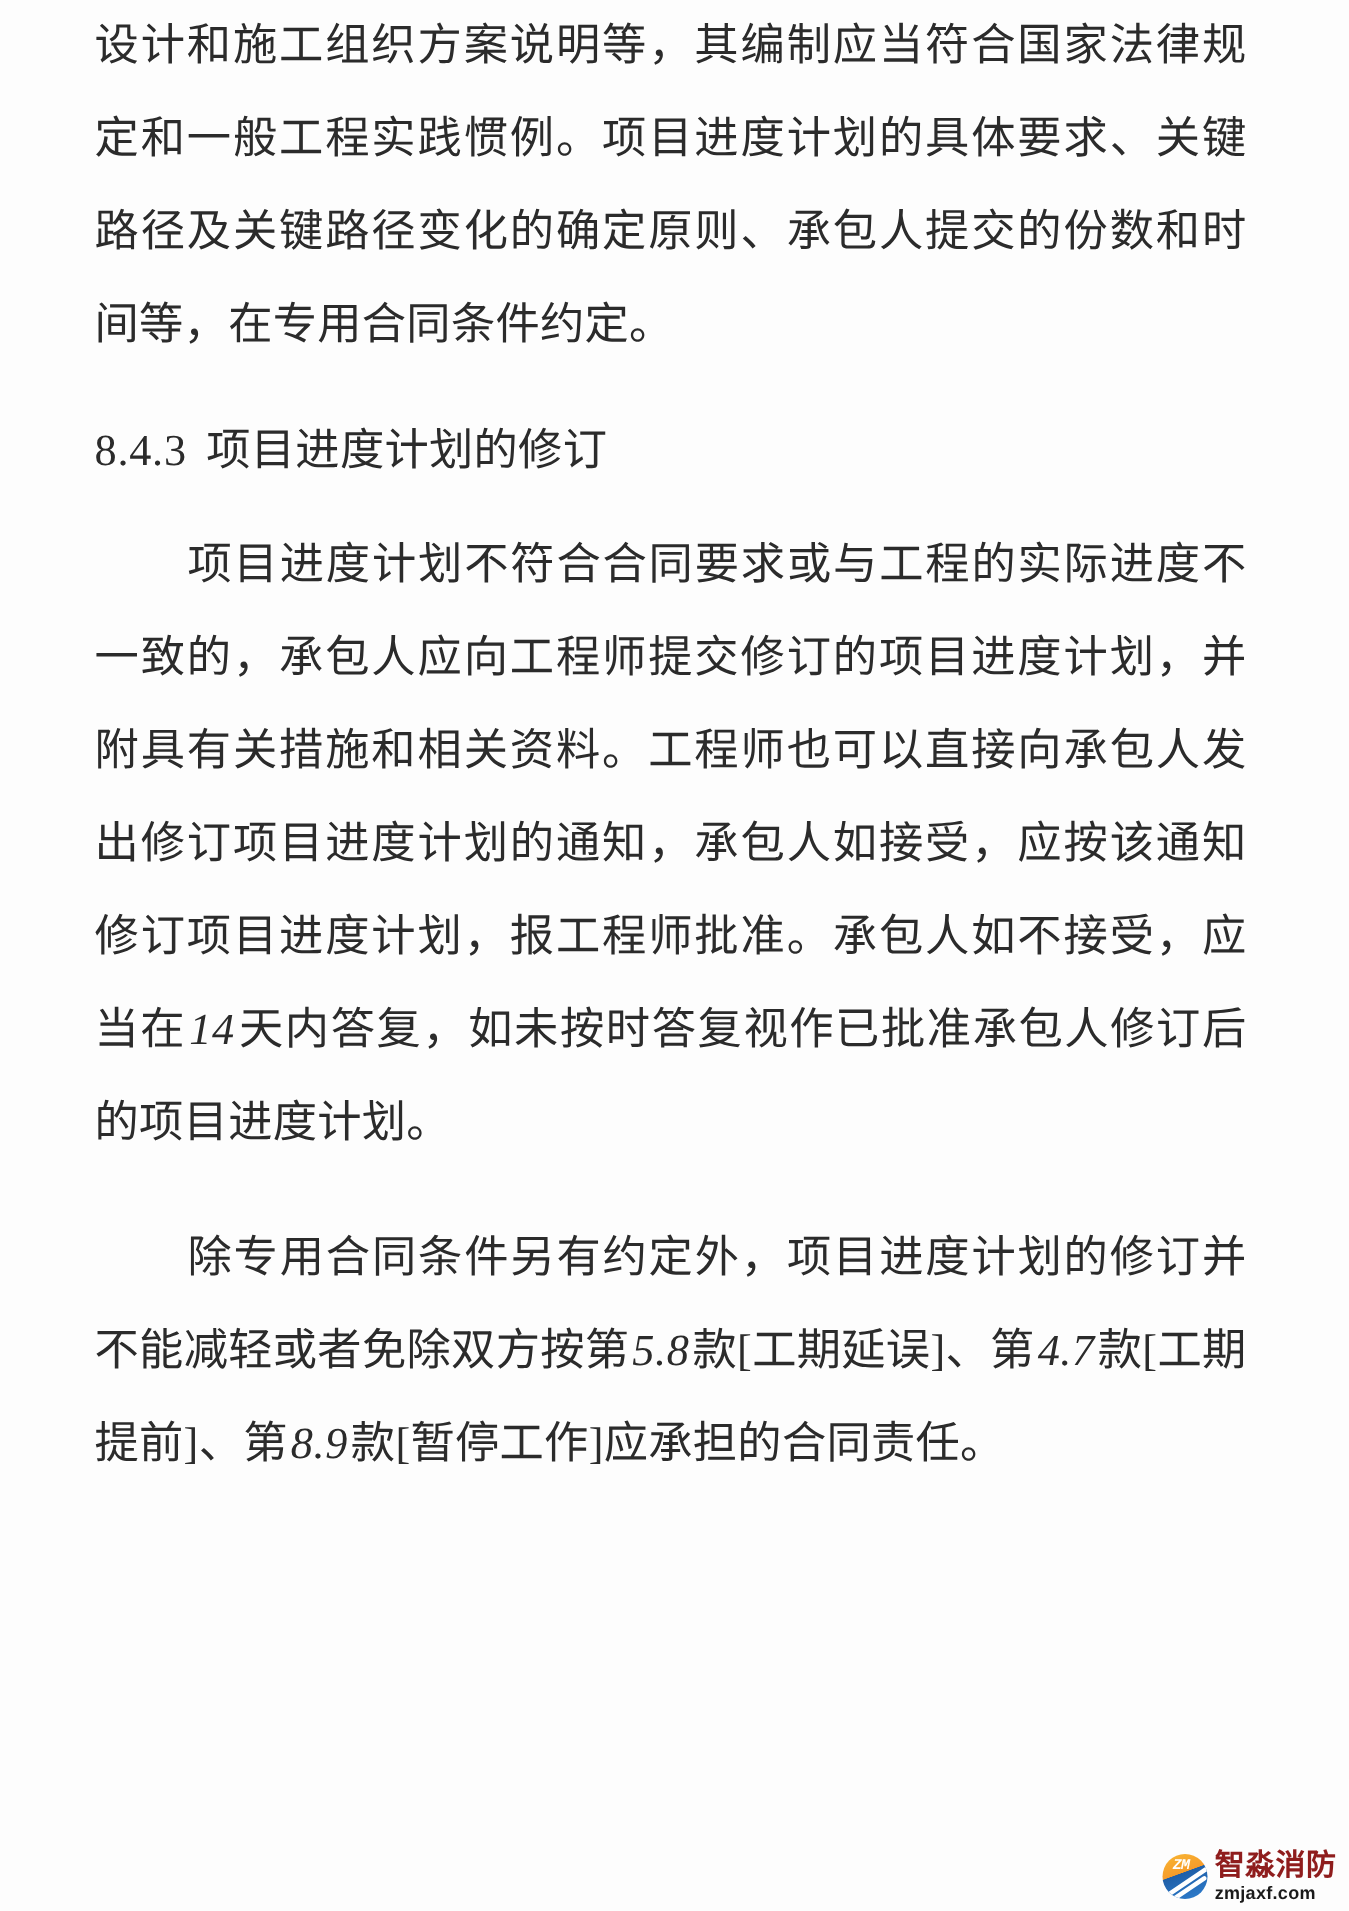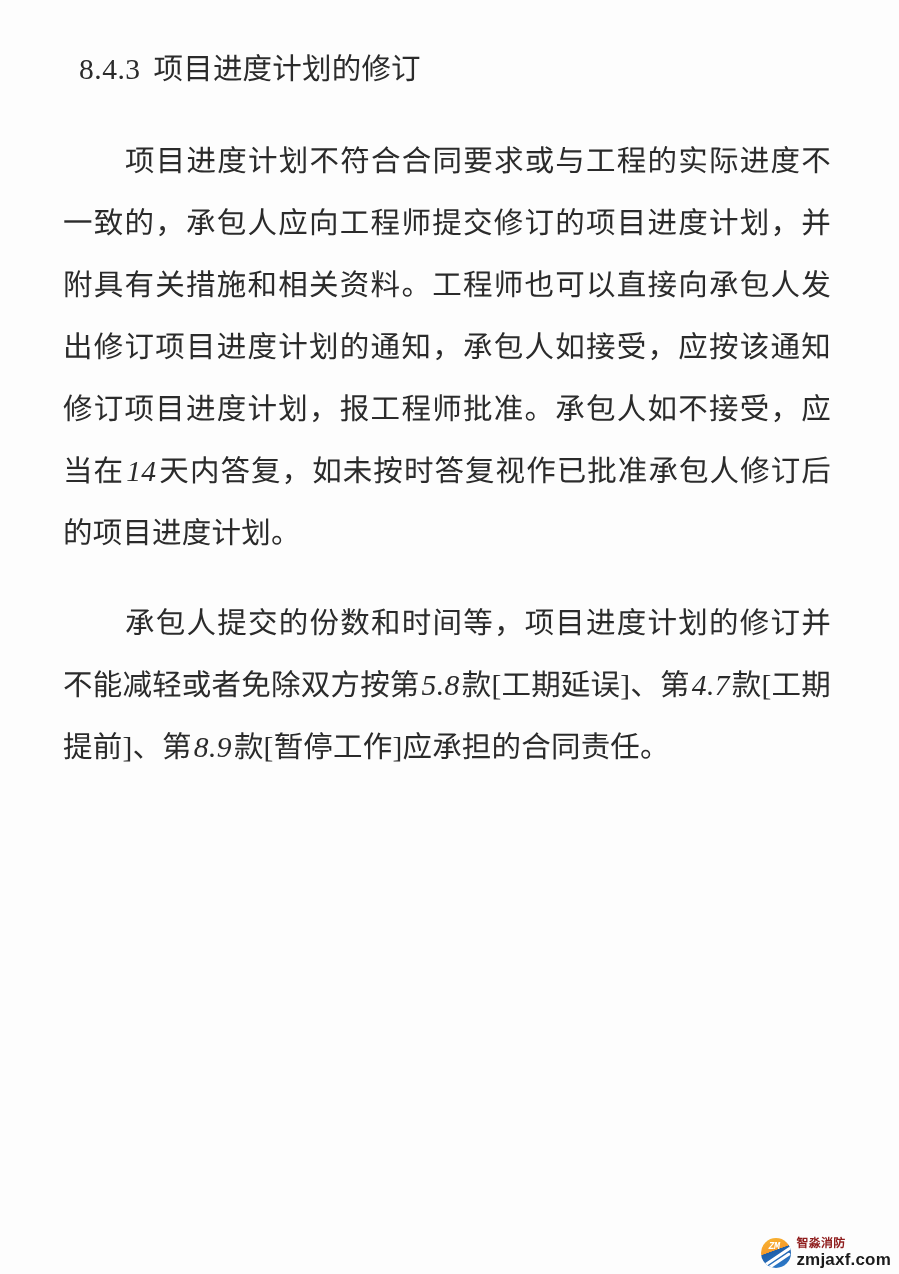--- a/index.html
+++ b/index.html
@@ -53,21 +53,21 @@
   .gap-sm { height: 14px; }
   .gap-md { height: 22px; }
 
   
   .subheading {
     font-size: 29.5px;
     line-height: 62px;
     color: #2b2b2b;
     font-weight: 400;
     letter-spacing: 0.2px;
-    margin: 16px;
+    margin: 0;
     white-space: nowrap;
   }
   .subheading .num {
     font-family: "Liberation Serif", "DejaVu Serif", serif;
     letter-spacing: 0.5px;
   }
   .subheading .title {
     margin-left: 13px;
   }
 
@@ -125,58 +125,59 @@
     letter-spacing: -0.4px;
   }
   .logo-text {
     display: flex;
     flex-direction: column;
     justify-content: center;
     line-height: 1;
   }
   .logo-name {
     font-family: "Liberation Sans", "DejaVu Sans", sans-serif;
-    font-size: 12px;
+    font-size: 20px;
     font-weight: 700;
     color: #8f1d1d;
     letter-spacing: 0.3px;
     margin-bottom: 2px;
   }
   .logo-url {
     font-family: "Liberation Sans", "DejaVu Sans", sans-serif;
-    font-size: 17px;
+    font-size: 12px;
     font-weight: 700;
     color: #1a1a1a;
     letter-spacing: 0.2px;
   }
 </style>
 </head>
 <body>
 
 <div class="page">
 
   <div class="content">
 
+    <p class="para">设计和施工组织方案说明等，其编制应当符合国家法律规定和一般工程实践惯例。项目进度计划的具体要求、关键路径及关键路径变化的确定原则、承包人提交的份数和时间等，在专用合同条件约定。</p>
 
     <div class="gap-md"></div>
 
     <div class="subheading">
       <span class="num">8.4.3</span><span class="title">项目进度计划的修订</span>
     </div>
 
     <div class="gap-sm"></div>
 
     <p class="para indent"><span>项目进度计划不符合合同要求或与工程的实际进度不一致的，承包人应向工程师提交修订的项目进度计划，并附具有关措施和相关资料。工程师也可以直接向承包人发出修订项目进度计划的通知，承包人如接受，应按该通知修订项目进度计划，报工程师批准。承包人如不接受，应当在</span><span class="lat">14</span><span>天内答复，如未按时答复视作已批准承包人修订后的项目进度计划。</span></p>
 
     <div class="gap-sm"></div>
 
 
     <div class="gap-sm"></div>
 
-    <p class="para indent"><span>承包人提交的份数和时间等，项目进度计划的修订并不能减轻或者免除双方按第</span><span class="lat">5.8</span><span>款[工期延误]、第</span><span class="lat">4.7</span><span>款[工期提前]、第</span><span class="lat">8.9</span><span>款[暂停工作]应承担的合同责任。</span></p>
+    <p class="para indent"><span>除专用合同条件另有约定外，项目进度计划的修订并不能减轻或者免除双方按第</span><span class="lat">5.8</span><span>款[工期延误]、第</span><span class="lat">4.7</span><span>款[工期提前]、第</span><span class="lat">8.9</span><span>款[暂停工作]应承担的合同责任。</span></p>
 
   </div>
 
   <div class="logo">
     <div class="logo-badge">
       <span class="zm">ZM</span>
       <span class="swoosh-a"></span>
       <span class="swoosh-b"></span>
     </div>
     <div class="logo-text">

